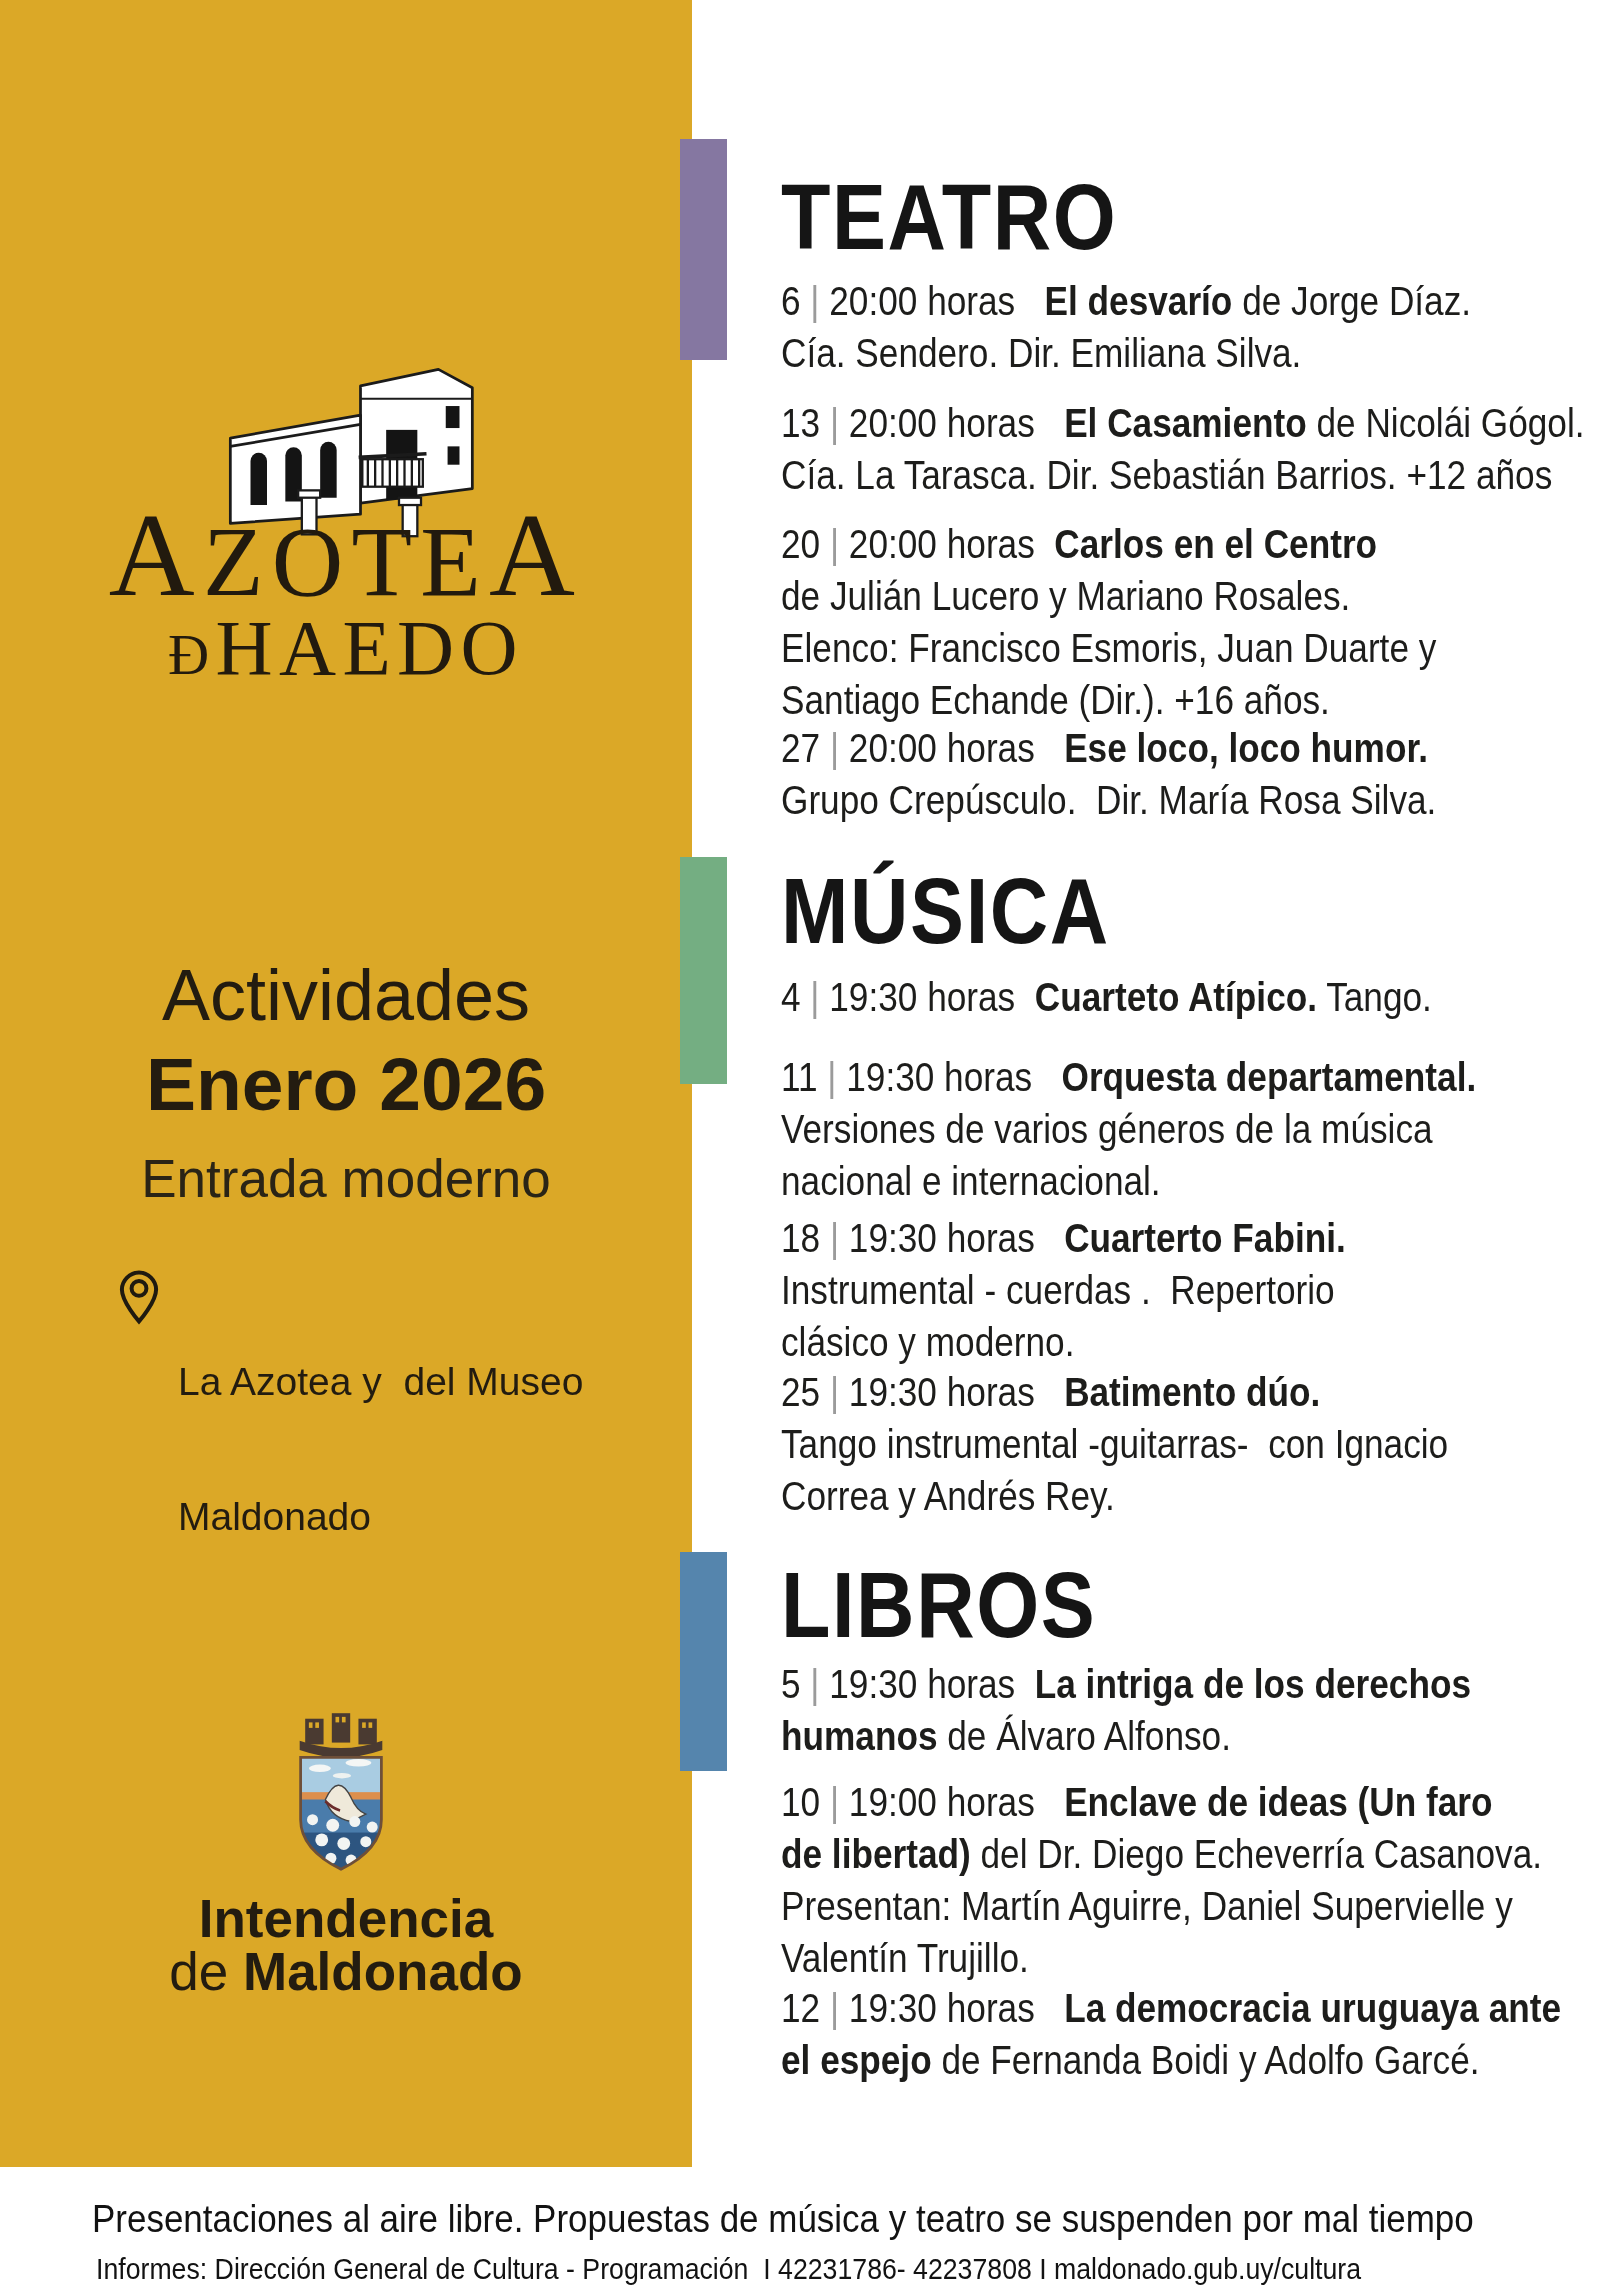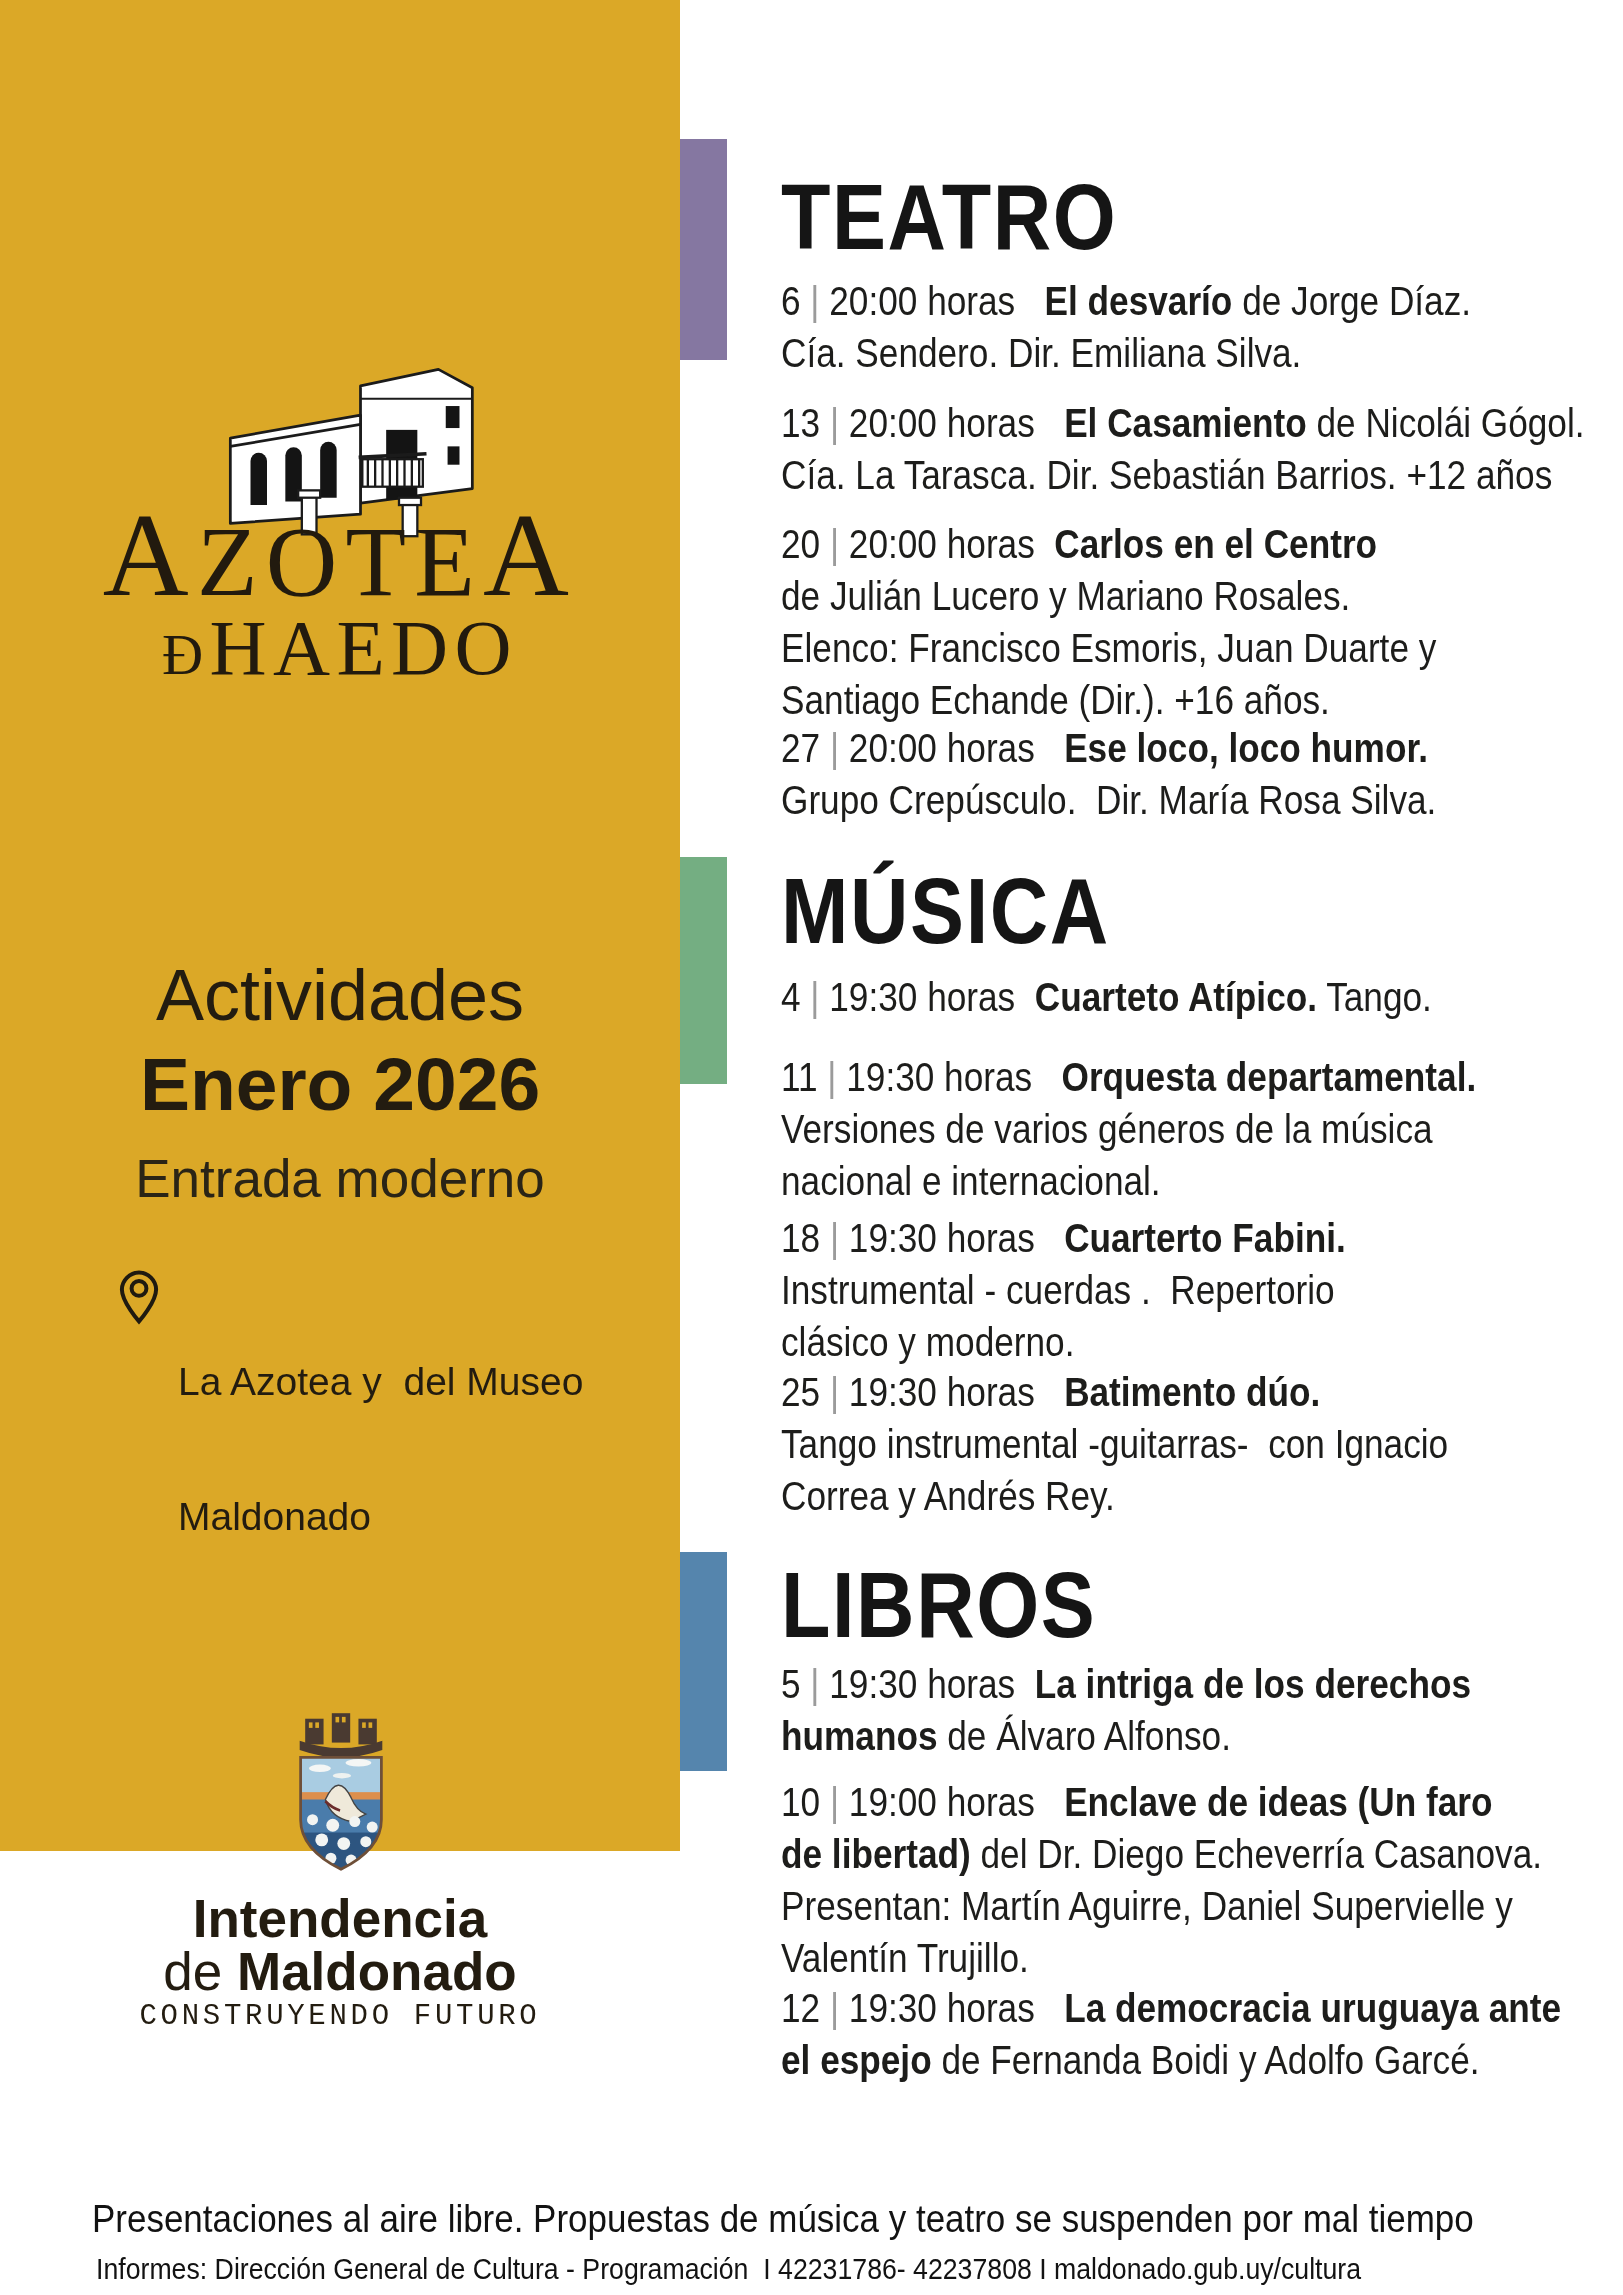--- a/index.html
+++ b/index.html
@@ -1,19 +1,19 @@
 <!DOCTYPE html>
 <html style="font-size:14.7px"><head>
 <meta charset="utf-8">
 <style>
   html,body{margin:0;padding:0;background:#ffffff;}
   #poster{position:relative;width:1624px;height:2296px;background:#ffffff;overflow:hidden;
           font-family:"Liberation Sans",sans-serif;color:#1d1d1b;}
   
-  #sidebar{position:absolute;left:0;top:0;width:680px;height:1851px;text-align:center;}
+  #sidebar{position:absolute;left:0;top:0;width:680px;height:2167px;text-align:center;padding-left:12px;}
   .sb-abs{position:absolute;left:0;width:100%;}
   #logo-azotea{top:496px;font-family:"Liberation Serif",serif;font-size:99px;letter-spacing:8.3px;color:#221a0e;line-height:1;}
   #logo-azotea .cap{font-size:119px;}
   #logo-haedo{top:608px;font-family:"Liberation Serif",serif;font-size:79px;letter-spacing:6.4px;color:#221a0e;line-height:1;}
   #logo-haedo .dsmall{font-size:57px;}
   #t-actividades{top:959px;font-size:72px;color:#231c10;line-height:1;}
   #t-enero{top:1047px;font-size:75px;font-weight:bold;color:#231c10;line-height:1;}
   #t-entrada{top:1152px;font-size:53px;color:#2a2416;line-height:1;}
   #location{position:absolute;left:118px;top:1269px;display:flex;gap:18px;align-items:flex-start;text-align:left;}
   #location .loc-text{font-size:39px;line-height:45px;color:#231c10;white-space:pre;}
@@ -140,21 +140,20 @@
             <circle cx="88" cy="150" r="6"></circle>
           <circle cx="50" cy="168" r="6"></circle>
             <circle cx="72" cy="170" r="6"></circle>
         </g>
       </g>
       <path d="M17,58 h88 v68 q0,32 -44,54 q-44,-22 -44,-54 z" fill="none" stroke="#6e4f38" stroke-width="3"></path>
     </svg>
 
     <div class="sb-abs" id="org-name">Intendencia</div>
     <div class="sb-abs" id="org-name2"><span>de </span><span class="bold">Maldonado</span></div>
-    <div class="sb-abs" id="org-tagline">CONSTRUYENDO  FUTURO</div>
   </div>
 
   <div class="accent" style="top: 139px; height: 221px; background: rgb(133, 119, 161);"></div>
   <div class="accent" style="top: 857px; height: 227px; background: rgb(116, 174, 130);"></div>
   <div class="accent" style="top: 1552px; height: 219px; background: rgb(85, 133, 173);"></div>
 
   <h2 class="heading" style="top:171px">TEATRO</h2>
   <div class="event" style="top:275px">
       <div class="line"><span>6 </span><span class="sep">|</span><span> 20:00 horas   </span><span class="bold">El desvarío</span><span> de Jorge Díaz.</span></div>
       <div class="line"><span>Cía. Sendero. Dir. Emiliana Silva.</span></div>

